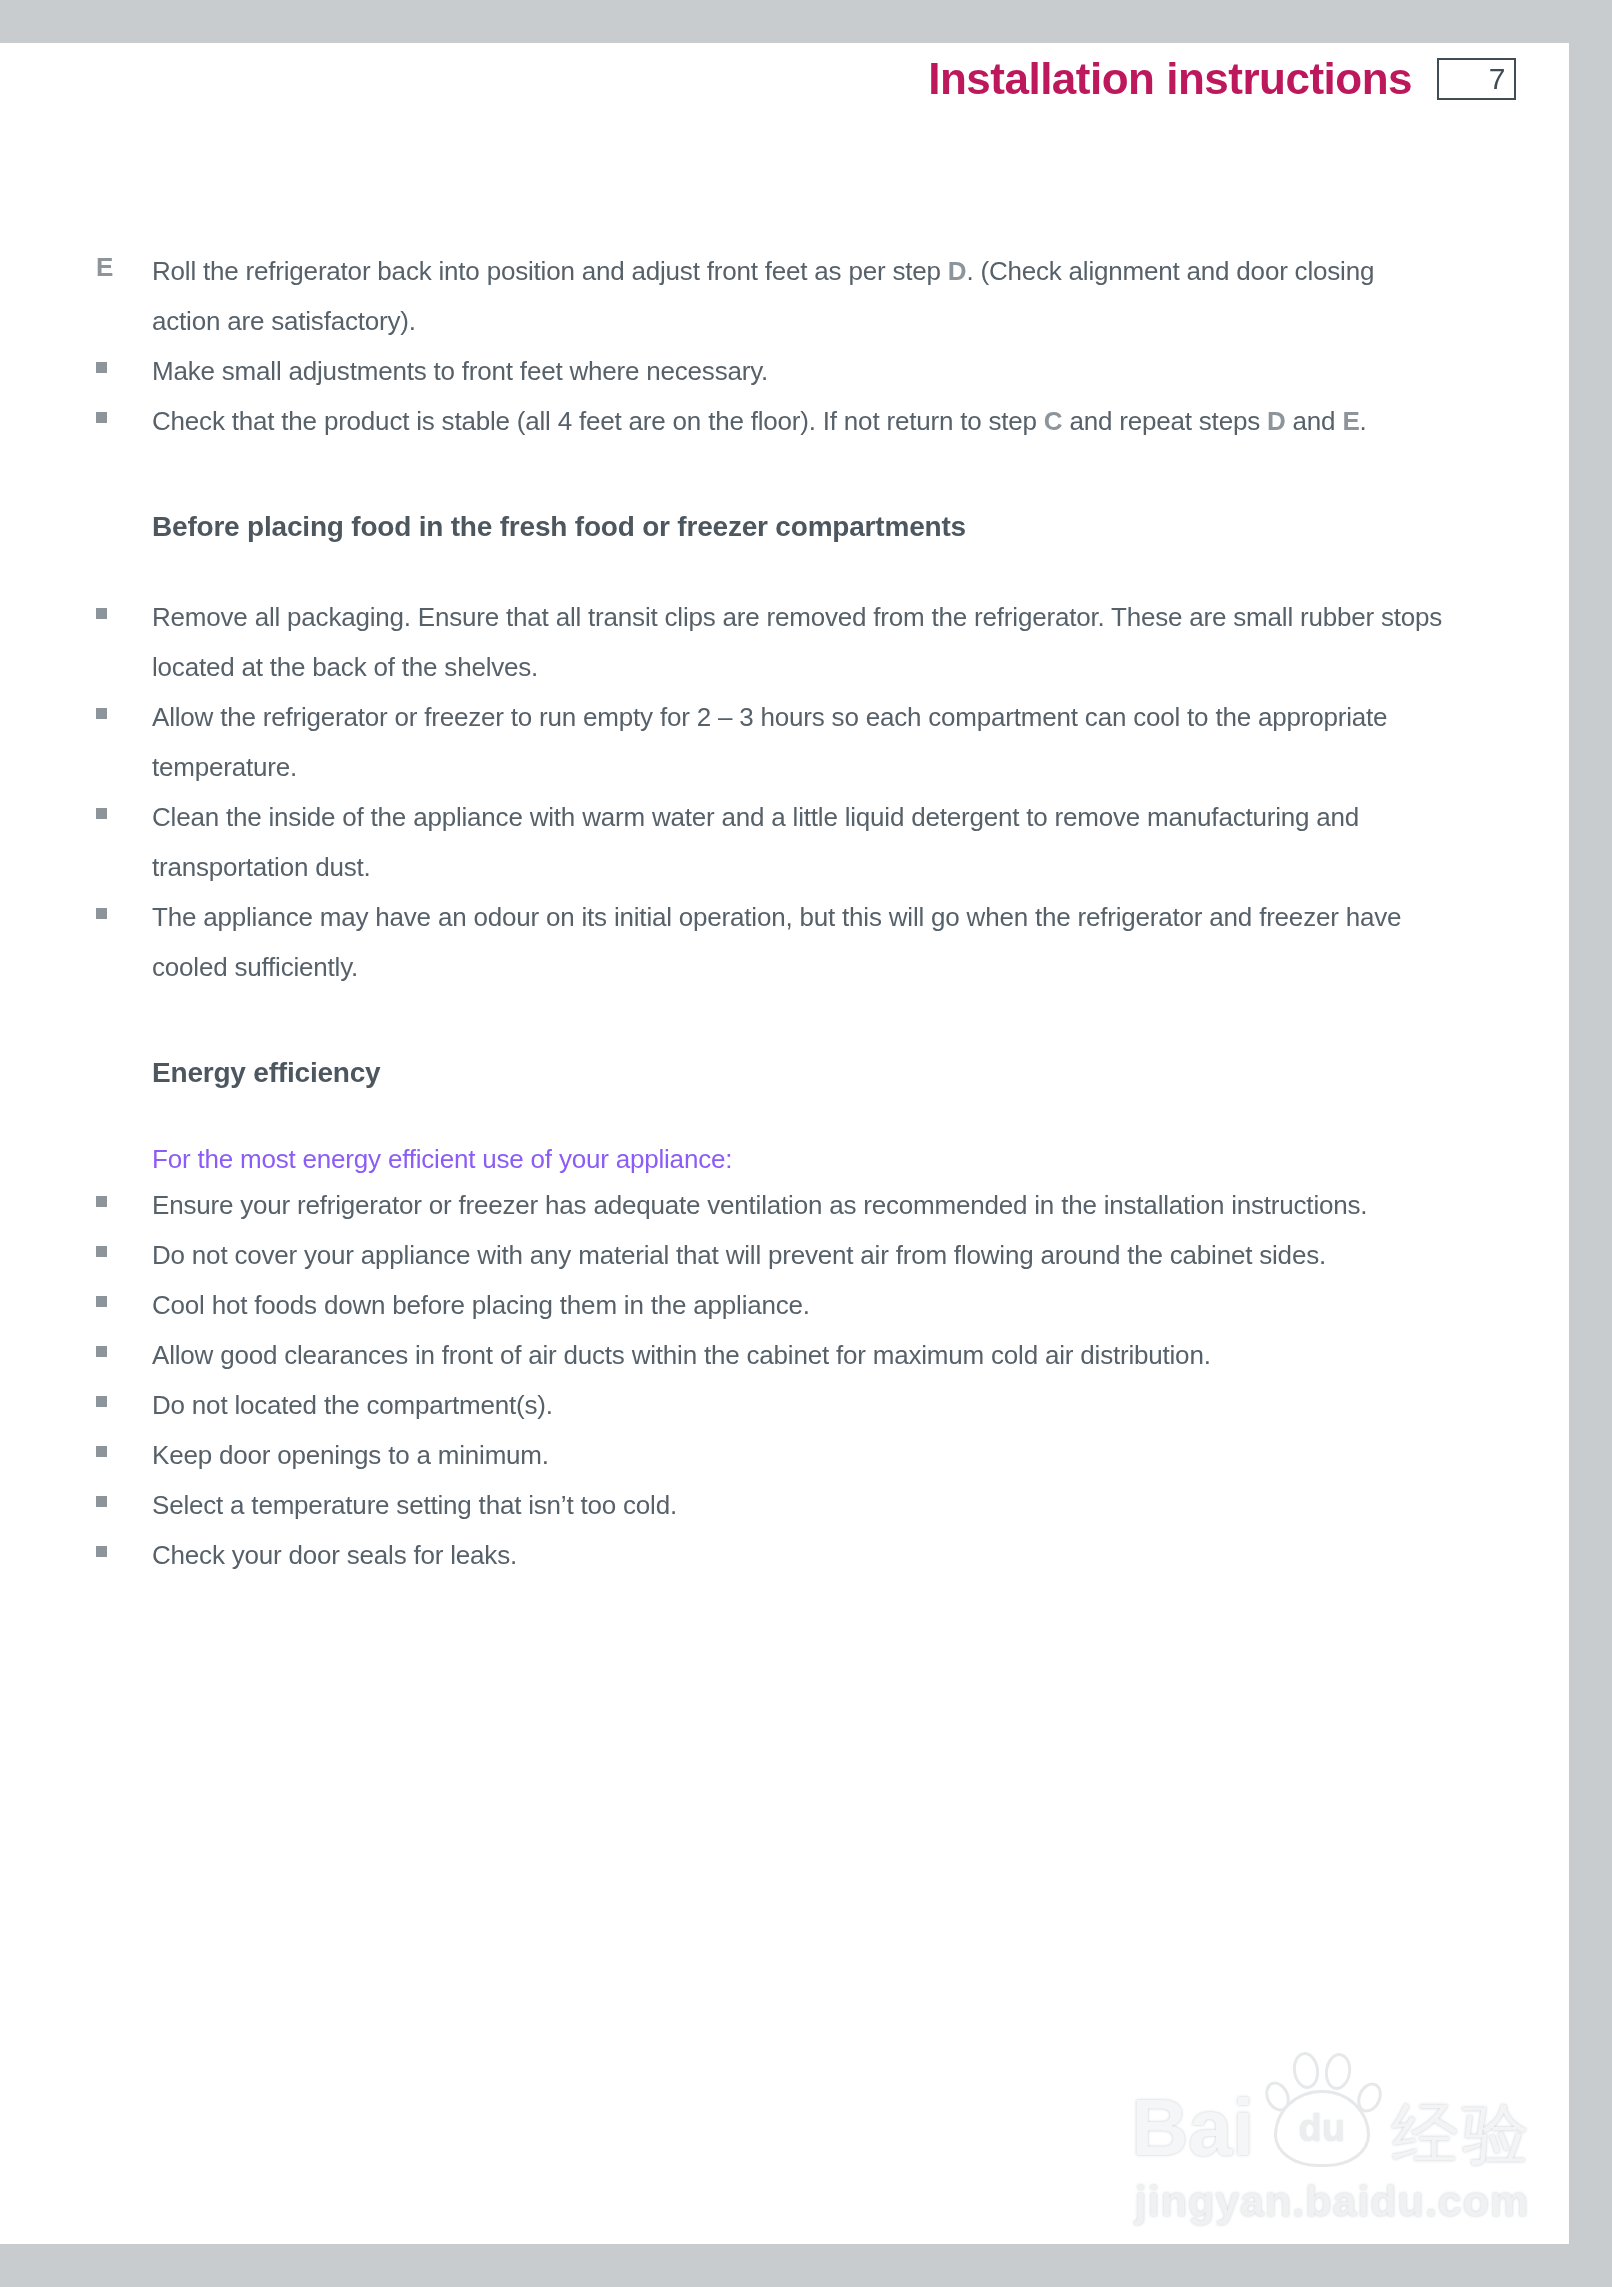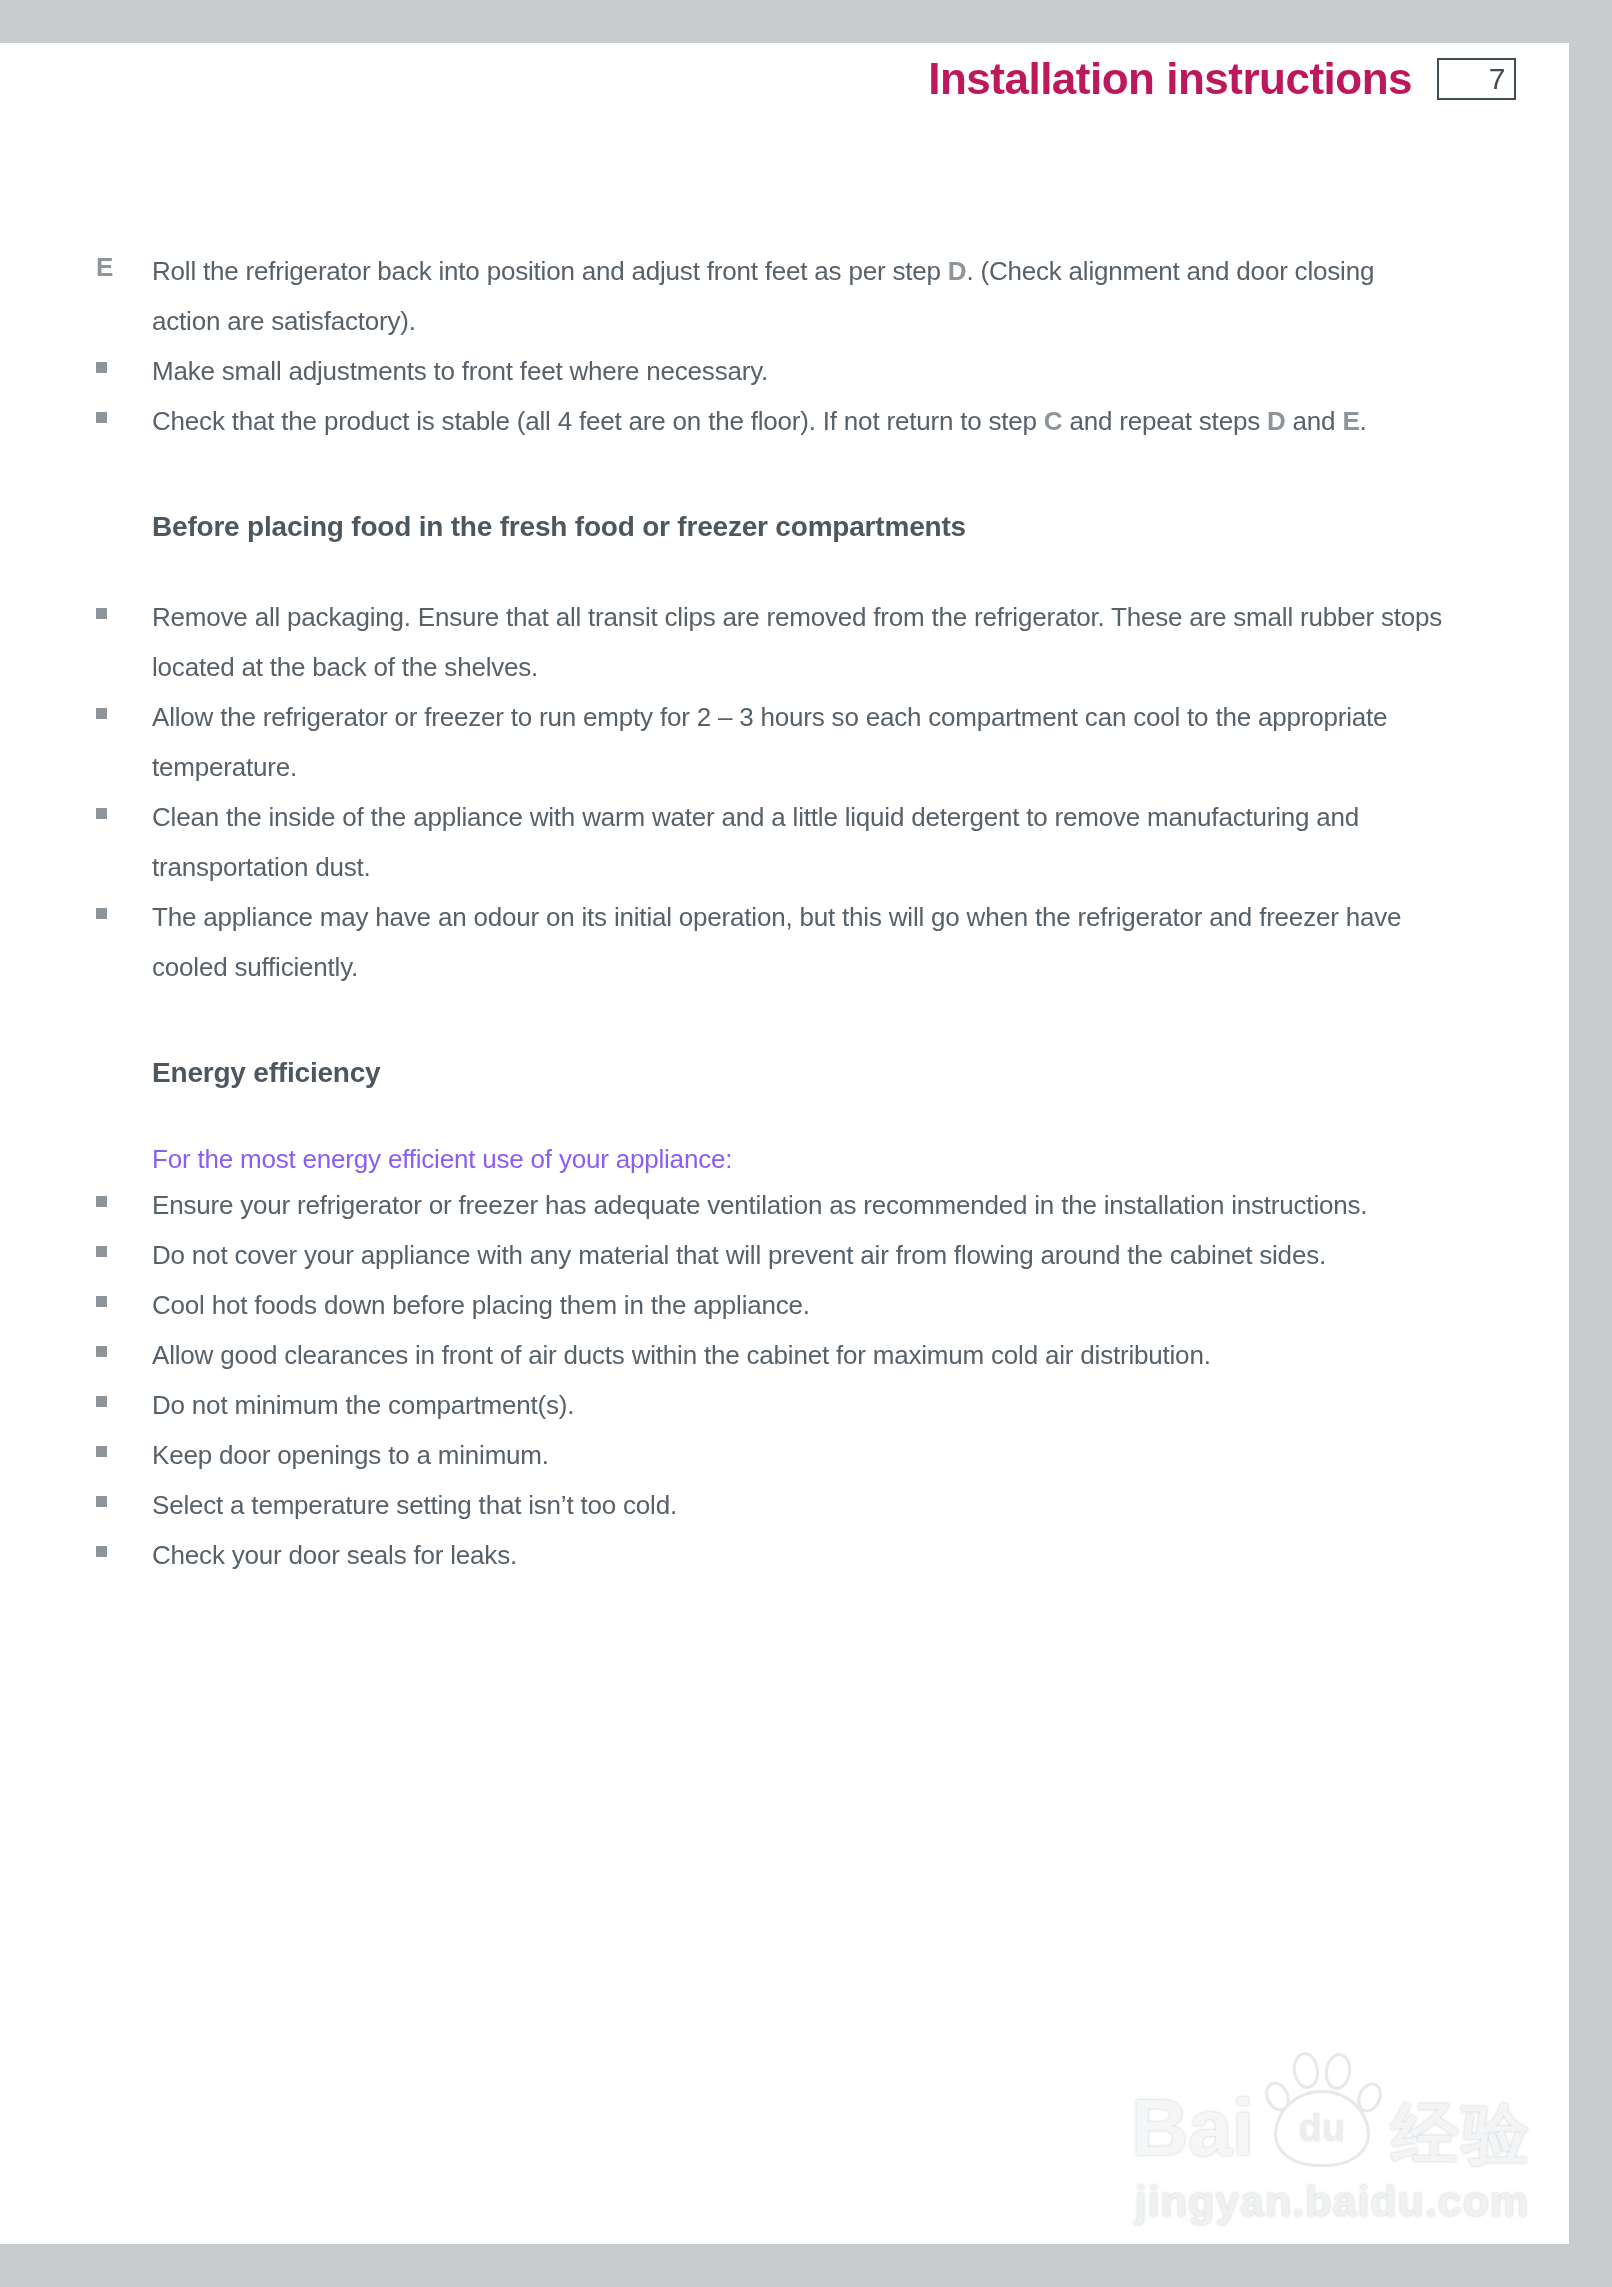--- a/index.html
+++ b/index.html
@@ -83,21 +83,21 @@
   .toe4{right:1.9px;top:32px;width:23px;height:31px;transform:rotate(24deg);}
   .wm-pad{
     position:absolute;left:11.5px;bottom:0;width:96px;height:77px;
     background:#ffffff;border:3.8px solid #e6e8ea;box-sizing:border-box;
     border-radius:50% 50% 46% 46% / 60% 60% 42% 42%;
     display:flex;align-items:center;justify-content:center;
     font-size:38px;font-weight:700;color:#ebedef;
     text-shadow:0 0 1.9px rgba(190,195,200,0.6);
   }
   .wm-cn{
-    font-size:67px;font-weight:700;line-height:1;
+    font-size:67px;font-weight:400;line-height:1;
     color:#f3f4f5;text-shadow:0 0 2.9px rgba(176,182,187,0.75);
     letter-spacing:3.8px;
   }
   .wm-url{
     margin-top:9.6px;
     font-size:43px;font-weight:700;
     color:#f0f1f3;text-shadow:0 0 2.9px rgba(176,182,187,0.7);
     letter-spacing:1px;
   }
 </style>
@@ -184,21 +184,21 @@
       <div class="list-item">
         <span class="marker-col">
           <span class="bullet-sq"></span>
         </span>
         <div class="item-text"><span>Allow good clearances in front of air ducts within the cabinet for maximum cold air distribution.</span></div>
       </div>
       <div class="list-item">
         <span class="marker-col">
           <span class="bullet-sq"></span>
         </span>
-        <div class="item-text"><span>Do not minimum the compartment(s).</span></div>
+        <div class="item-text"><span>Do not located the compartment(s).</span></div>
       </div>
       <div class="list-item">
         <span class="marker-col">
           <span class="bullet-sq"></span>
         </span>
         <div class="item-text"><span>Keep door openings to a minimum.</span></div>
       </div>
       <div class="list-item">
         <span class="marker-col">
           <span class="bullet-sq"></span>

